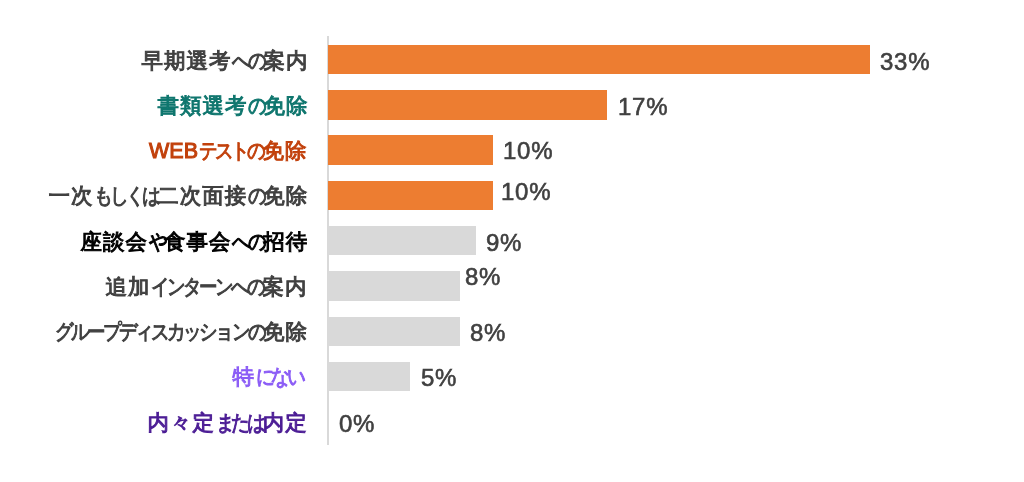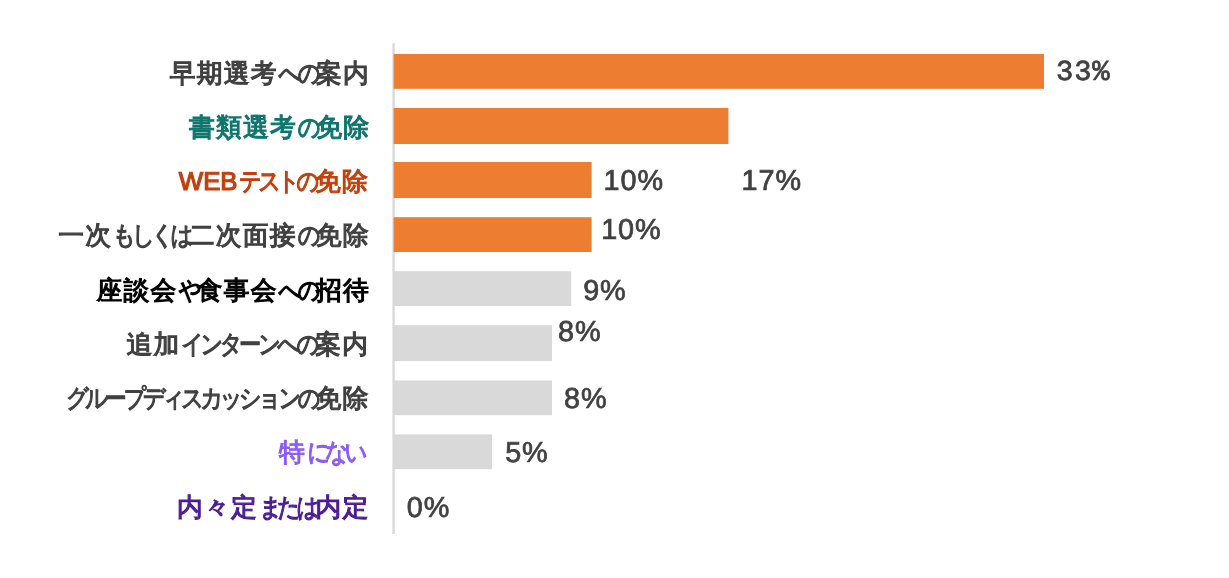--- a/index.html
+++ b/index.html
@@ -27,26 +27,26 @@
 </style>
 </head>
 <body>
 
 <div id="chart">
   <div class="axis-line" id="axis-line" style="left: 327px; top: 35.6px; width: 1.8px; height: 409.2px; background: rgb(217, 217, 217);"></div>
   <div class="plot-rows" id="rows">
       <div class="row" style="top: 44.9px;">
         <div class="cat-label" style="right:716.5px;top:5.699999999999999px;color:#404040;"><span class="kanj">早</span><span class="kanj">期</span><span class="kanj">選</span><span class="kanj">考</span><span class="hira">へ</span><span class="hira">の</span><span class="kanj">案</span><span class="kanj">内</span></div>
         <div class="bar" style="left:328.4px;top:0px;width:541.6px;height:29.4px;background:#ed7d31;"></div>
-        <div class="val-label" style="left:879.6999999999999px;top:4.999999999999999px;color:#404040;font-family:Liberation Mono, monospace;">33%</div>
+        <div class="val-label" style="left:879.6999999999999px;top:4.999999999999999px;color:#404040;">33%</div>
       </div>
       <div class="row" style="top: 90.17px;">
         <div class="cat-label" style="right:716.5px;top:5.699999999999999px;color:#0f766e;"><span class="kanj">書</span><span class="kanj">類</span><span class="kanj">選</span><span class="kanj">考</span><span class="hira">の</span><span class="kanj">免</span><span class="kanj">除</span></div>
         <div class="bar" style="left:328.4px;top:0px;width:279.00606060606066px;height:29.4px;background:#ed7d31;"></div>
-        <div class="val-label" style="left:618.0060606060607px;top:4.699999999999999px;color:#404040;margin-top:44px;">17%</div>
+        <div class="val-label" style="left:618.0060606060607px;top:4.699999999999999px;color:#404040;">17%</div>
       </div>
       <div class="row" style="top: 135.44px;">
         <div class="cat-label" style="right:716.5px;top:5.699999999999999px;color:#c2410c;"><span class="latn">W</span><span class="latn">E</span><span class="latn">B</span><span class="kana">テ</span><span class="kana">ス</span><span class="kana">ト</span><span class="hira">の</span><span class="kanj">免</span><span class="kanj">除</span></div>
         <div class="bar" style="left:328.4px;top:0px;width:164.12121212121212px;height:29.4px;background:#ed7d31;"></div>
         <div class="val-label" style="left:503.2212121212121px;top:3.999999999999999px;color:#404040;">10%</div>
       </div>
       <div class="row" style="top: 180.71px;">
         <div class="cat-label" style="right:716.5px;top:5.699999999999999px;color:#404040;"><span class="kanj">一</span><span class="kanj">次</span><span class="hira">も</span><span class="hira">し</span><span class="hira">く</span><span class="hira">は</span><span class="kanj">二</span><span class="kanj">次</span><span class="kanj">面</span><span class="kanj">接</span><span class="hira">の</span><span class="kanj">免</span><span class="kanj">除</span></div>
         <div class="bar" style="left:328.4px;top:0px;width:164.12121212121212px;height:29.4px;background:#ed7d31;"></div>
         <div class="val-label" style="left:501.2212121212121px;top:-0.40000000000000124px;color:#404040;">10%</div>

